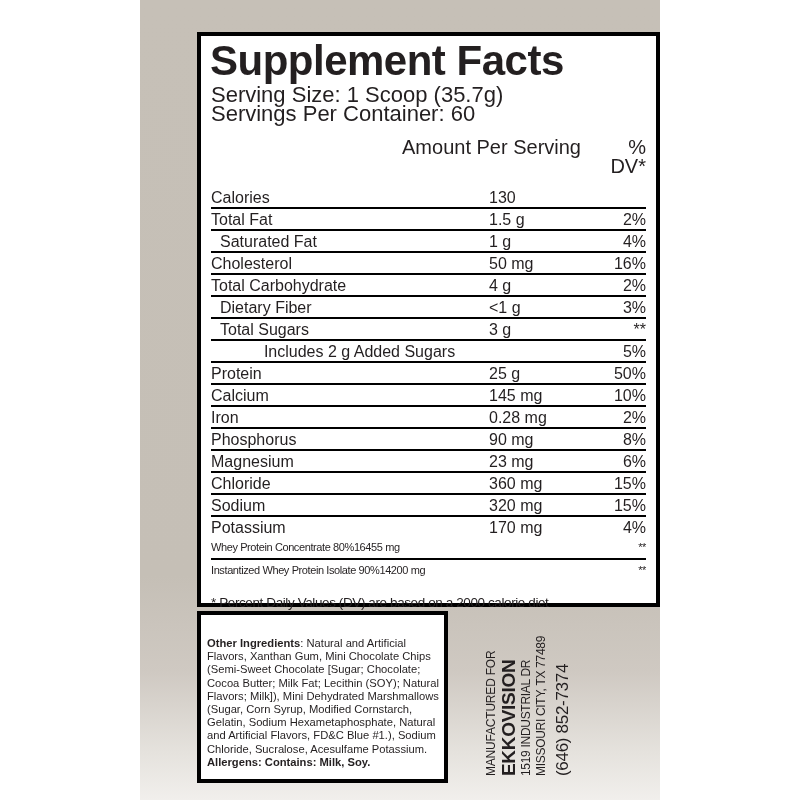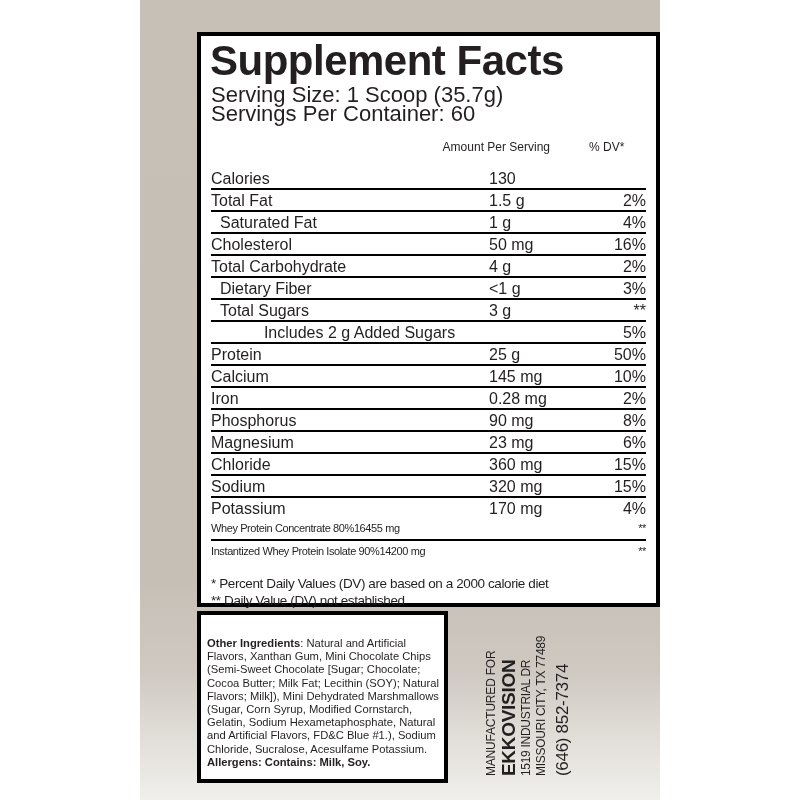--- a/index.html
+++ b/index.html
@@ -15,23 +15,23 @@
            background:#ffffff; border:4px solid #000; padding:3px 10px 0 10px;
            display:flex; flex-direction:column; }
   .title { font-size:42px; font-weight:bold; letter-spacing:-0.5px; line-height:42px; margin:1px 0 3px -1px; white-space:nowrap; }
   .serving-line { font-size:22px; line-height:19px; }
   .bar { background:#000; width:100%; }
   .bar7 { height:7px; margin-top:4px; }
   .bar7b { height:7px; }
   .bar6 { height:6px; }
   .bar5 { height:5px; }
 
-  .hdr { display:grid; grid-template-columns:1fr auto 57px; line-height:19px; padding:11px 0; font-size:12px;gap:31px; }
+  .hdr { display:grid; grid-template-columns:1fr auto 57px; line-height:19px; padding:11px 0; font-size:20px; }
   .hdr .c2 { text-align:right; padding-right:8px; }
-  .hdr .c3 { }
+  .hdr .c3 { text-align:right; }
 
   .row { display:grid; grid-template-columns:1fr 100px 57px; line-height:17px;
          padding:1.5px 0; border-bottom:2px solid #000; font-size:16px; }
   #facts-rows .row:last-child { border-bottom:none; }
   .row .c2 { text-align:left; white-space:nowrap; }
   .row .c3 { text-align:right; white-space:nowrap; }
   .row.ind1 .c1 { padding-left:9px; }
   .row.ind2 .c1 { padding-left:19px;text-align:center; }
 
   .blend .row { grid-template-columns:auto 1fr 57px; font-size:11px; letter-spacing:-0.4px; line-height:17px; padding:2px 0; }

